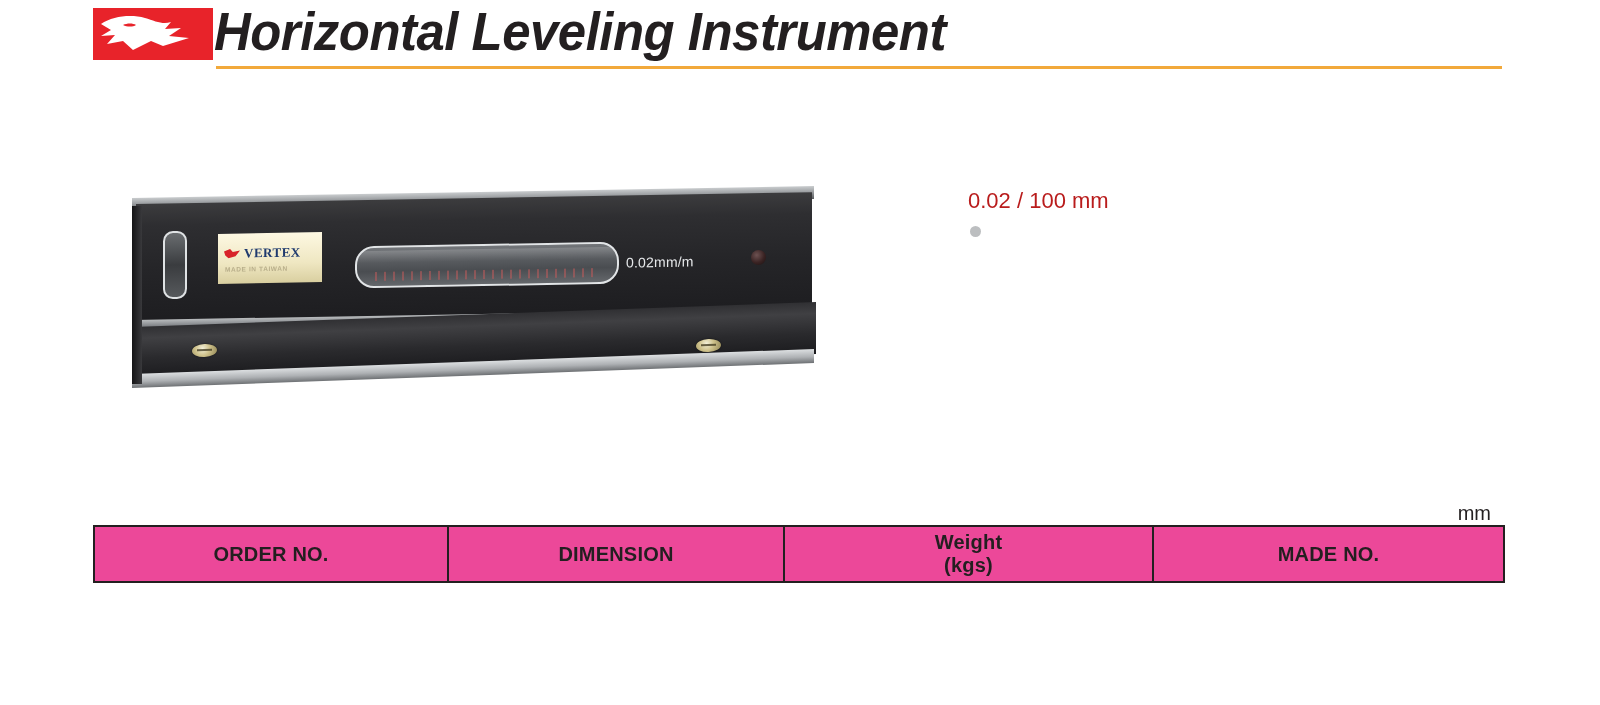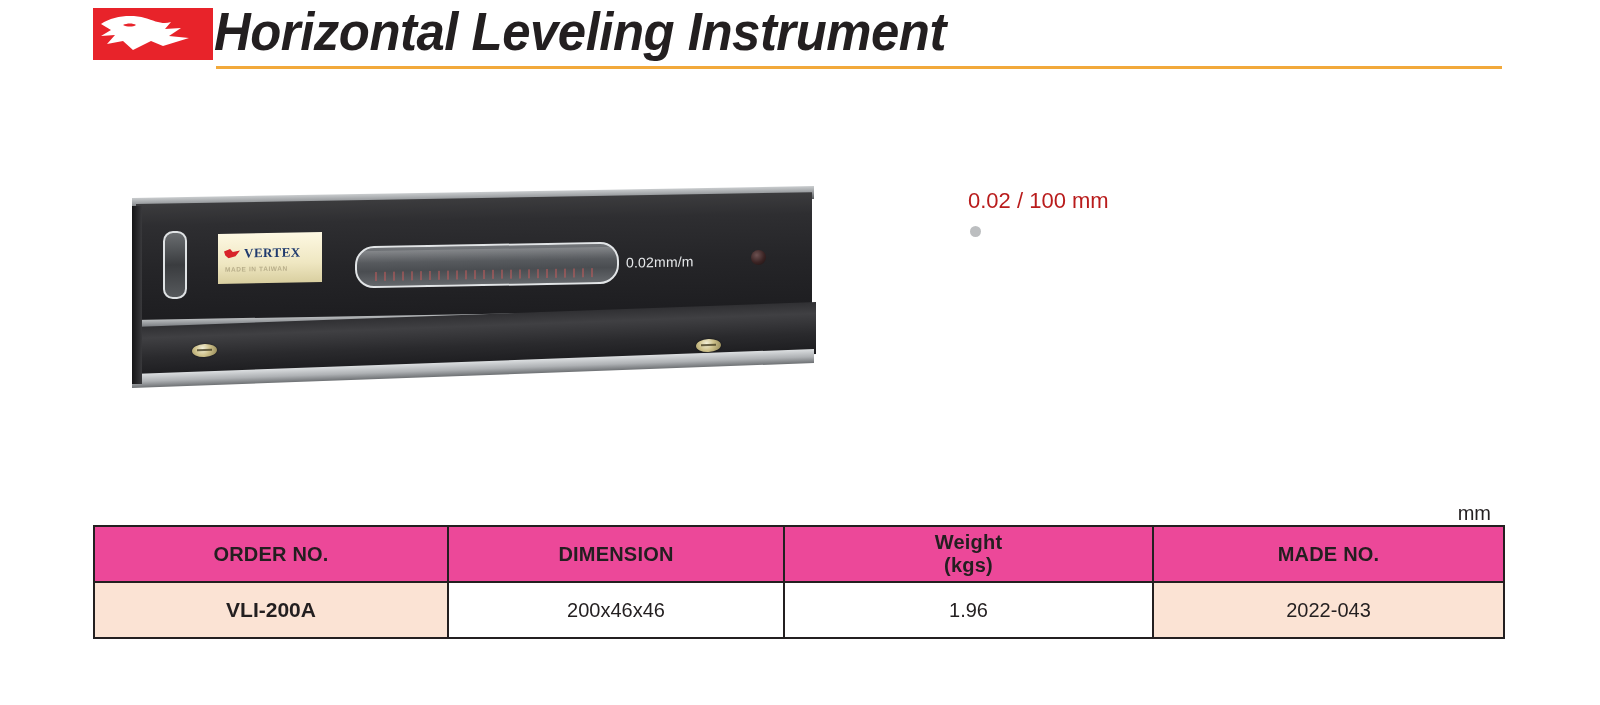--- a/index.html
+++ b/index.html
@@ -343,20 +343,14 @@
       <td>ORDER NO.</td>
       <td>DIMENSION</td>
       <td>
         <div>Weight</div>
         <div>(kgs)</div>
       </td>
       <td>MADE NO.</td>
     </tr>
   </thead>
   <tbody>
-    <tr class="row-plain">
-      <td class="c-order">VLI-200A</td>
-      <td class="c-dim">200x46x46</td>
-      <td class="c-weight">1.96</td>
-      <td class="c-code">2022-043</td>
-    </tr>
   </tbody>
 </table>
 
 </body></html>

